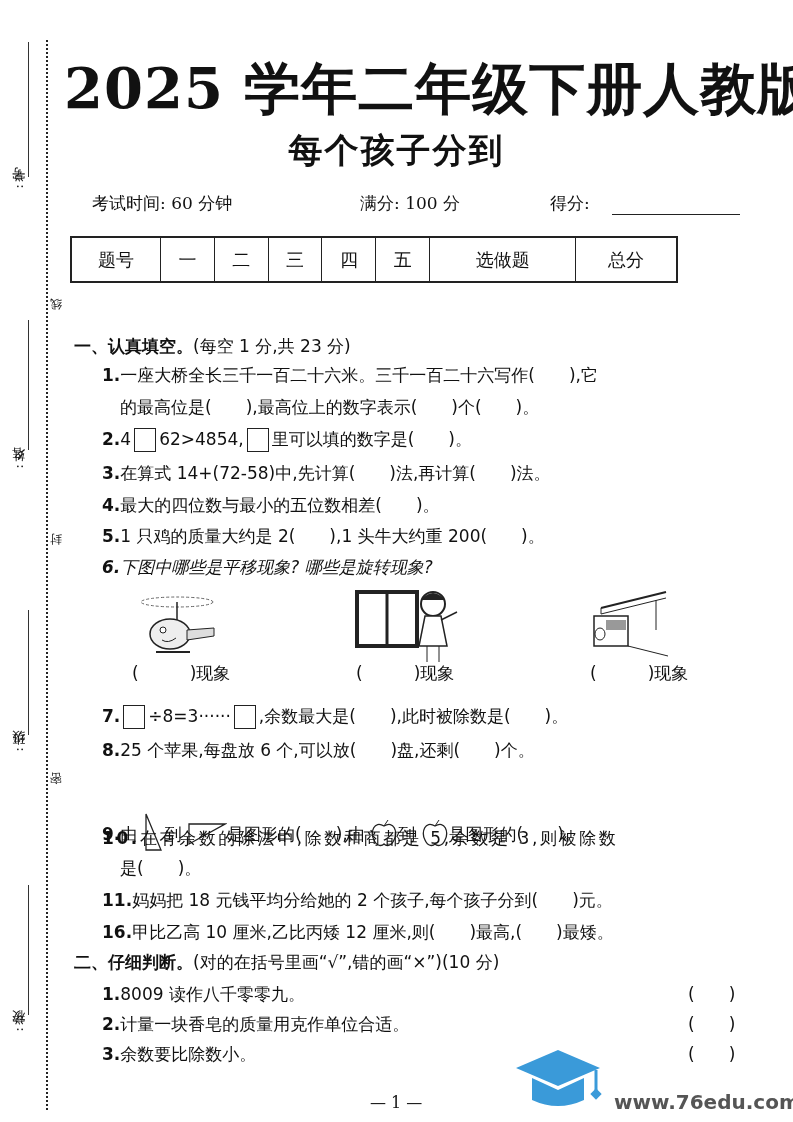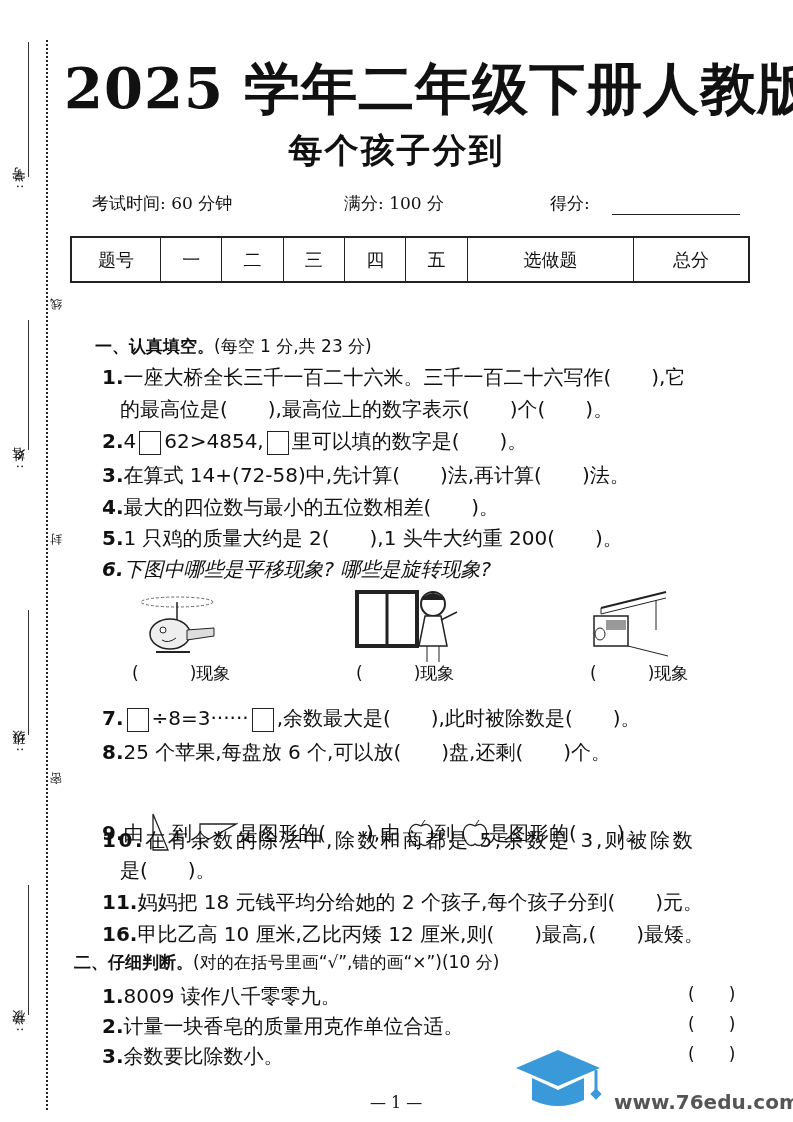--- a/index.html
+++ b/index.html
@@ -9,25 +9,25 @@
   .dotline { position:absolute; left:46px; top:40px; height:1070px; border-left:2px dotted #222; }
   .mlabel { position:absolute; left:10px; writing-mode:vertical-rl; transform:rotate(180deg);
             font-size:13px; letter-spacing:2px; }
   .mrule { position:absolute; left:28px; width:0; border-left:1px solid #333; }
   .mmark { position:absolute; left:48px; font-size:12px; writing-mode:vertical-rl; transform:rotate(180deg); background:#fff; }
   .title { position:absolute; left:64px; top:52px; width:680px; font-size:56px; font-weight:bold;
            font-family:"DejaVu Serif",serif; letter-spacing:1px; white-space:nowrap; }
   .subtitle { position:absolute; left:0; top:128px; width:793px; text-align:center; font-size:34px; font-weight:bold; letter-spacing:2px; }
   .meta { position:absolute; top:192px; font-size:17px; }
   .meta-line { position:absolute; left:612px; top:214px; width:128px; border-top:1px solid #222; }
-  table.score { position:absolute; left:70px; top:236px; width:680px; border-collapse:collapse; border:2px solid #222; }
+  table.score { position:absolute; left:70px; top:236px; width:608px; border-collapse:collapse; border:2px solid #222; }
   table.score td { border:1.5px solid #222; height:41px; text-align:center; font-size:18px; font-family:"DejaVu Sans",sans-serif; }
   .sec { position:absolute; left:74px; font-size:17px; font-family:"DejaVu Sans",sans-serif; white-space:nowrap; }
   .sec b { font-weight:bold; }
-  .q { position:absolute; left:102px; font-size:20px; font-family:"DejaVu Sans",sans-serif; white-space:nowrap; }
+  .q { position:absolute; left:102px; font-size:17px; font-family:"DejaVu Sans",sans-serif; white-space:nowrap; }
   .q .n { font-weight:bold; }
   .box { display:inline-block; width:20px; height:22px; border:1.5px solid #222; vertical-align:middle; margin:0 3px; }
   .pic { position:absolute; }
   .caption { position:absolute; top:662px; font-size:17px; font-family:"DejaVu Sans",sans-serif; }
   .judge-paren { position:absolute; left:688px; font-size:17px; font-family:"DejaVu Sans",sans-serif; }
   .pagenum { position:absolute; left:370px; top:1093px; font-size:16px; }
   .wm { position:absolute; left:512px; top:1040px; width:281px; height:82px; }
   .wm-name { position:absolute; left:95px; top:0px; font-size:38px; font-weight:bold; color:#e94b7e; font-family:"DejaVu Sans",sans-serif; letter-spacing:2px; }
   .wm-url { position:absolute; left:102px; top:50px; font-size:20px; font-weight:bold; color:#555; font-family:"DejaVu Sans",sans-serif; }
 </style>
@@ -45,40 +45,40 @@
   <div class="mrule" style="top:885px;height:130px;"></div>
   <div class="mlabel" style="top:1025px;">学校:</div>
   <div class="mmark" style="top:320px;">线</div>
   <div class="mmark" style="top:555px;">封</div>
   <div class="mmark" style="top:795px;">密</div>
 </div>
 
 <div class="title">2025 学年二年级下册人教版数学</div>
 <div class="subtitle">每个孩子分到</div>
 <div class="meta" style="left:92px;">考试时间: 60 分钟</div>
-<div class="meta" style="left:344px;">满分: 100 分</div>
+<div class="meta" style="left:360px;">满分: 100 分</div>
 <div class="meta" style="left:550px;">得分:</div>
 <div class="meta-line"></div>
 
 <table class="score">
   <tbody>
       <tr>
     <td style="width:86px">题号</td>
     <td>一</td>
     <td>二</td>
     <td>三</td>
     <td>四</td>
     <td>五</td>
     <td>选做题</td>
     <td>总分</td>
   </tr>
 </tbody>
   </table>
 
-<div class="sec" style="top:335px;margin-left:21px;">
+<div class="sec" style="top:335px;">
   <b>一、认真填空。</b><span>(每空 1 分,共 23 分)</span>
 </div>
 
 <div class="q" style="top:364px;"><span class="n">1.</span><span>一座大桥全长三千一百二十六米。三千一百二十六写作(　　),它</span></div>
 <div class="q" style="top:396px;left:120px;"><span>的最高位是(　　),最高位上的数字表示(　　)个(　　)。</span></div>
 
 <div class="q" style="top:428px;">
   <span class="n">2.</span><span>4</span><span class="box"></span><span>62&gt;4854,</span><span class="box"></span><span>里可以填的数字是(　　)。</span>
 </div>
 

